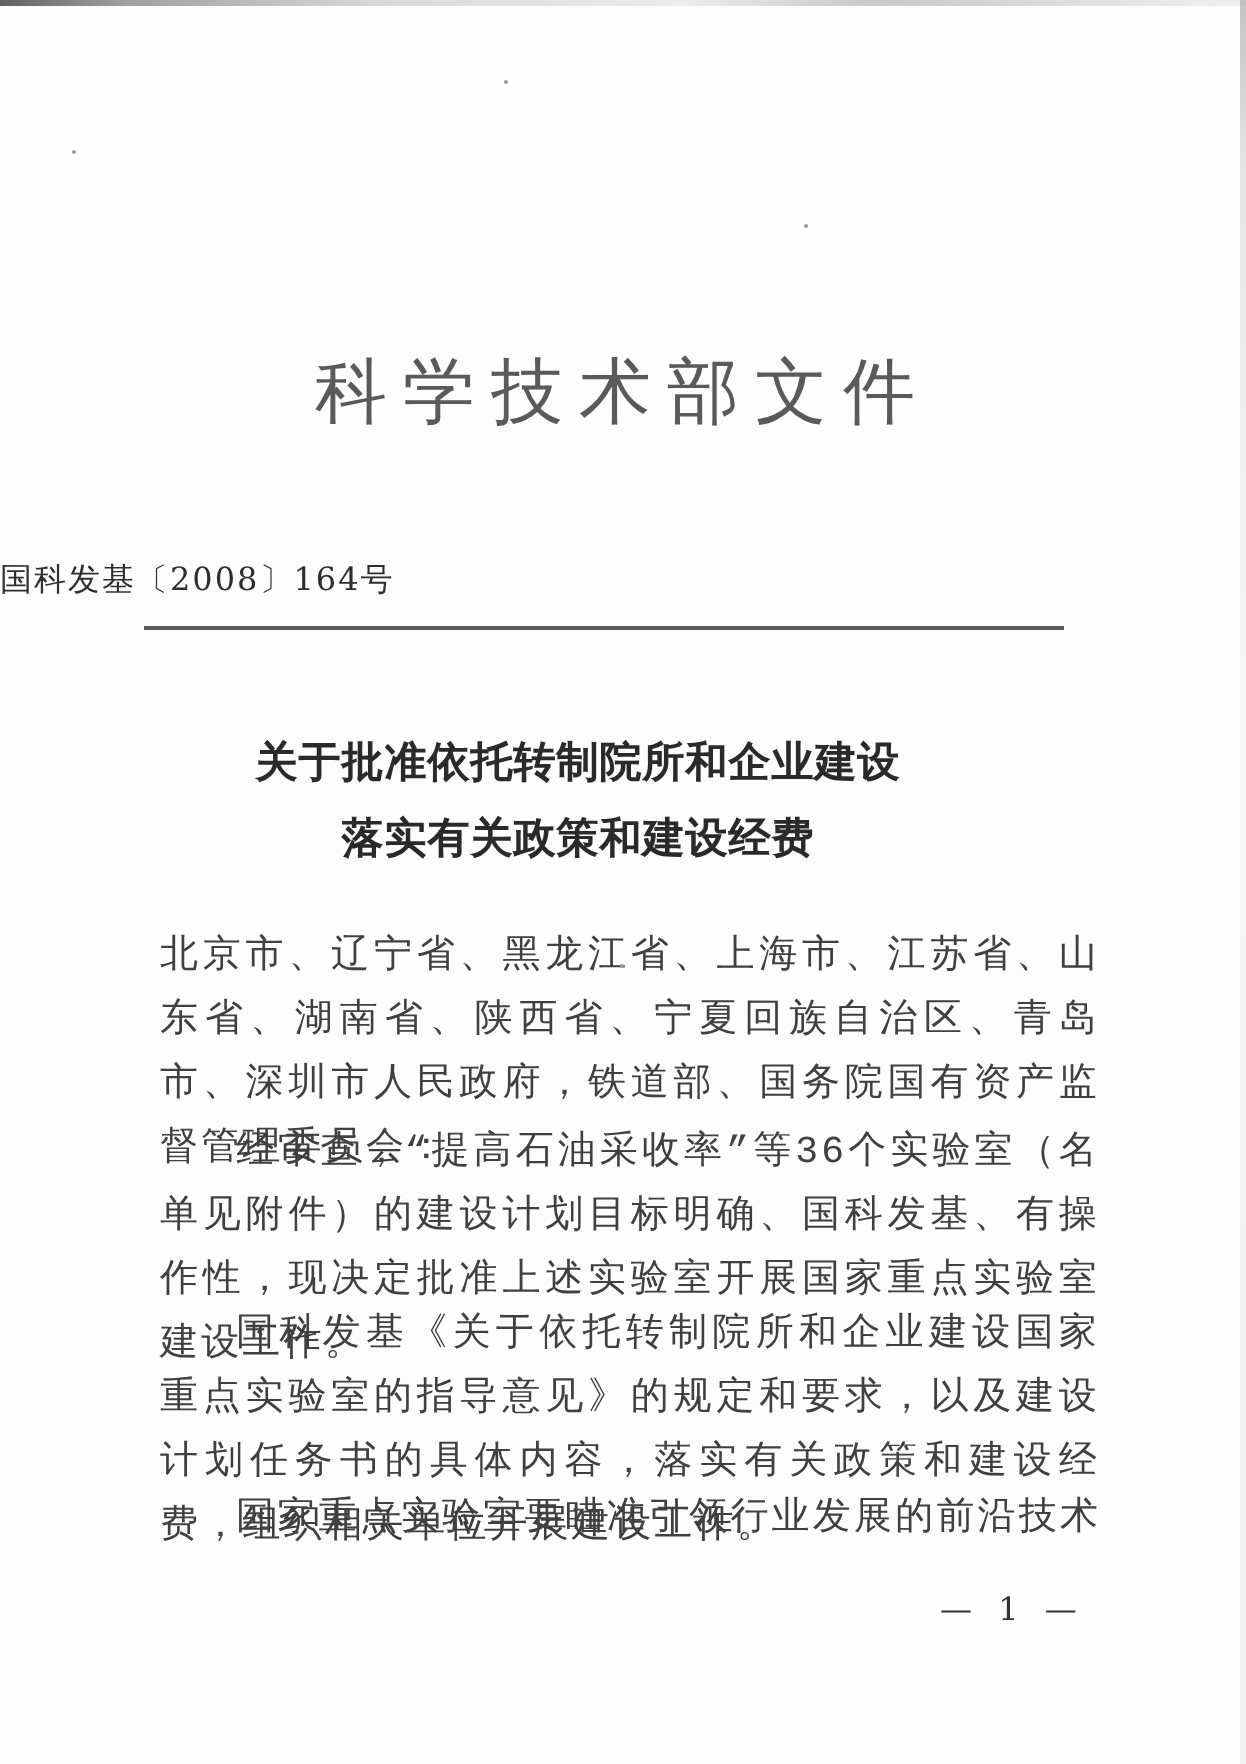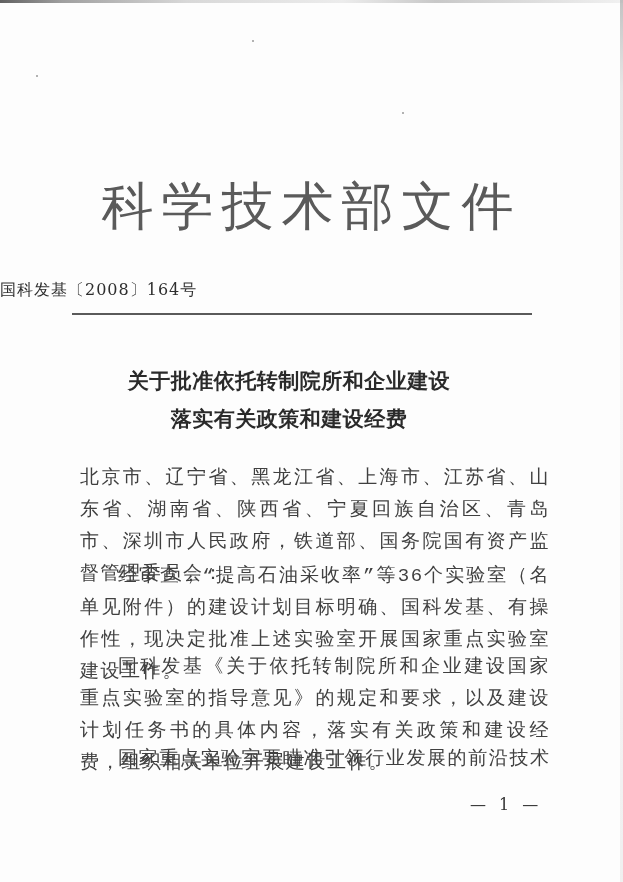--- a/index.html
+++ b/index.html
@@ -20,21 +20,21 @@
     opacity: 0.8;
   }
   .scan-right-edge {
     position: absolute; right: 0; top: 0; width: 3px; height: 882px;
     background: linear-gradient(to bottom, #aaa 0%, #ddd 10%, #f4f4f4 40%, #eaeaea 100%);
     opacity: 0.7;
   }
   .doc-header {
     position: absolute; left: 0; top: 172px; width: 623px; text-align: center;
     font-family: "DejaVu Sans", "Liberation Sans", sans-serif;
-    font-size: 52px; letter-spacing: 8px; color: #5a5a5a;
+    font-size: 36px; letter-spacing: 8px; color: #5a5a5a;
     font-weight: normal;
   }
   .doc-number {
     position: absolute; left: 0; top: 280px; width: 623px; text-align: left;
     font-size: 16px; color: #2e2e2e; letter-spacing: 1px;
   }
   .divider {
     position: absolute; left: 72px; top: 313px; width: 460px; height: 2px;
     background: #5a5a5a;
   }

